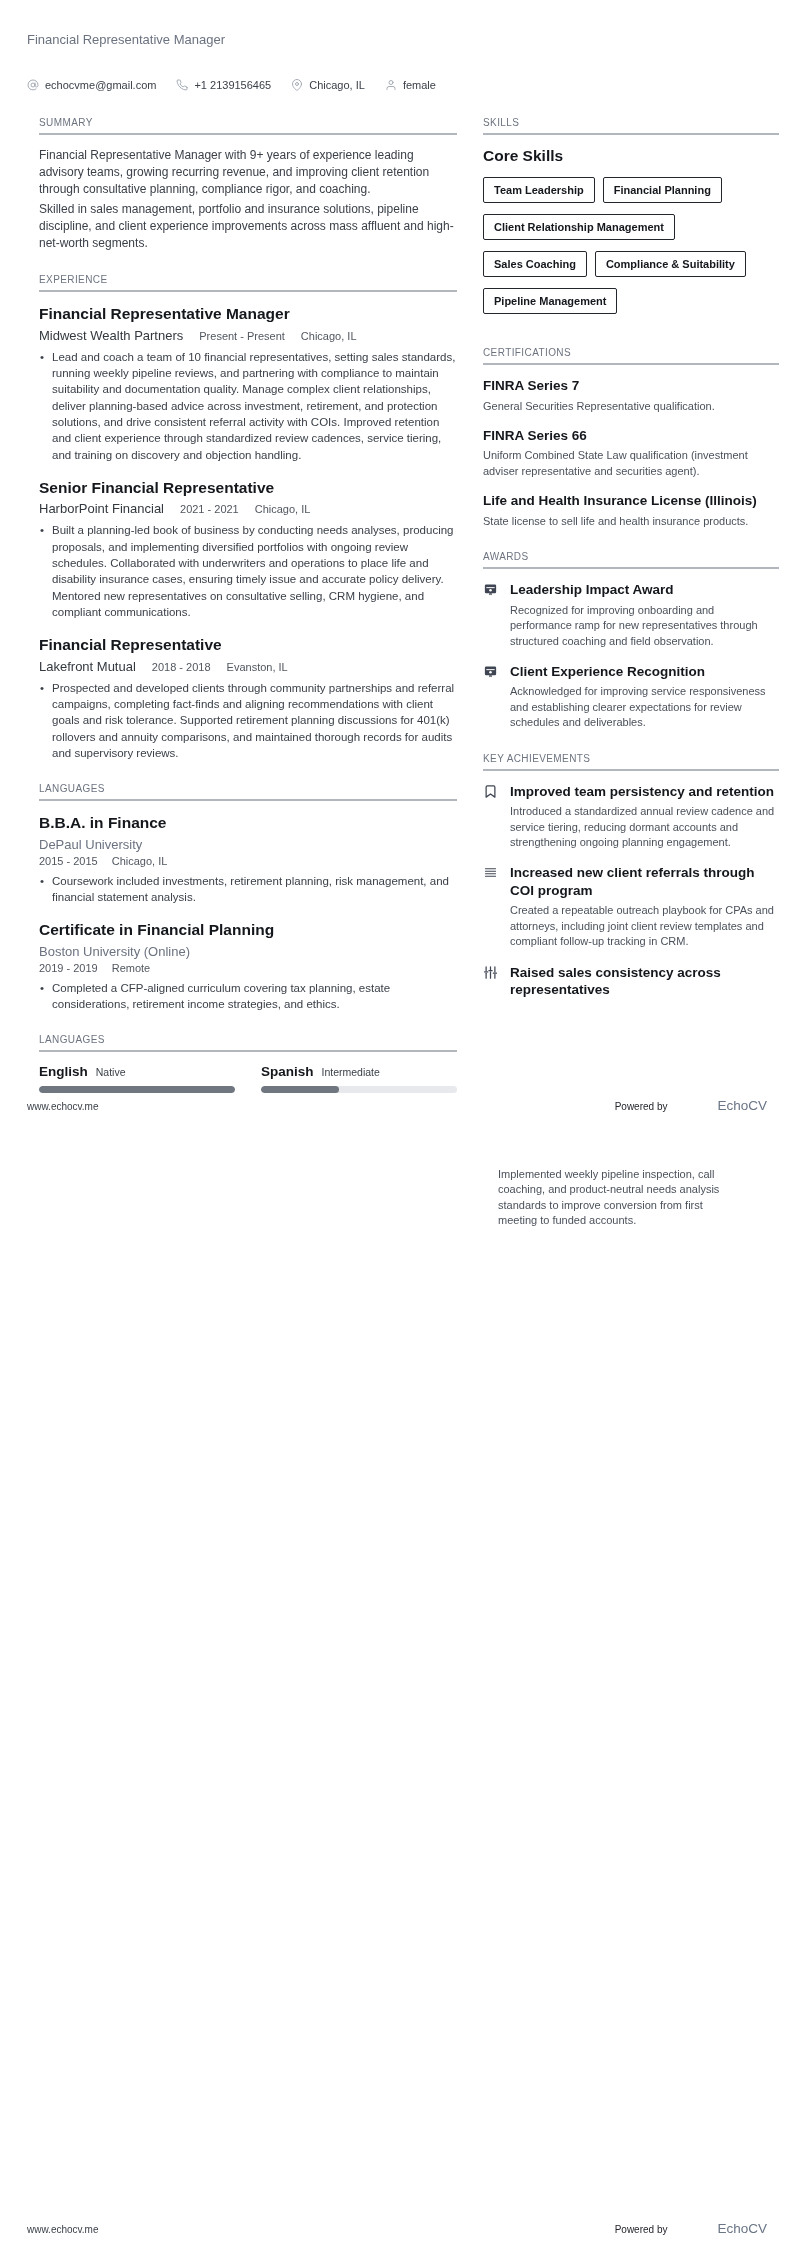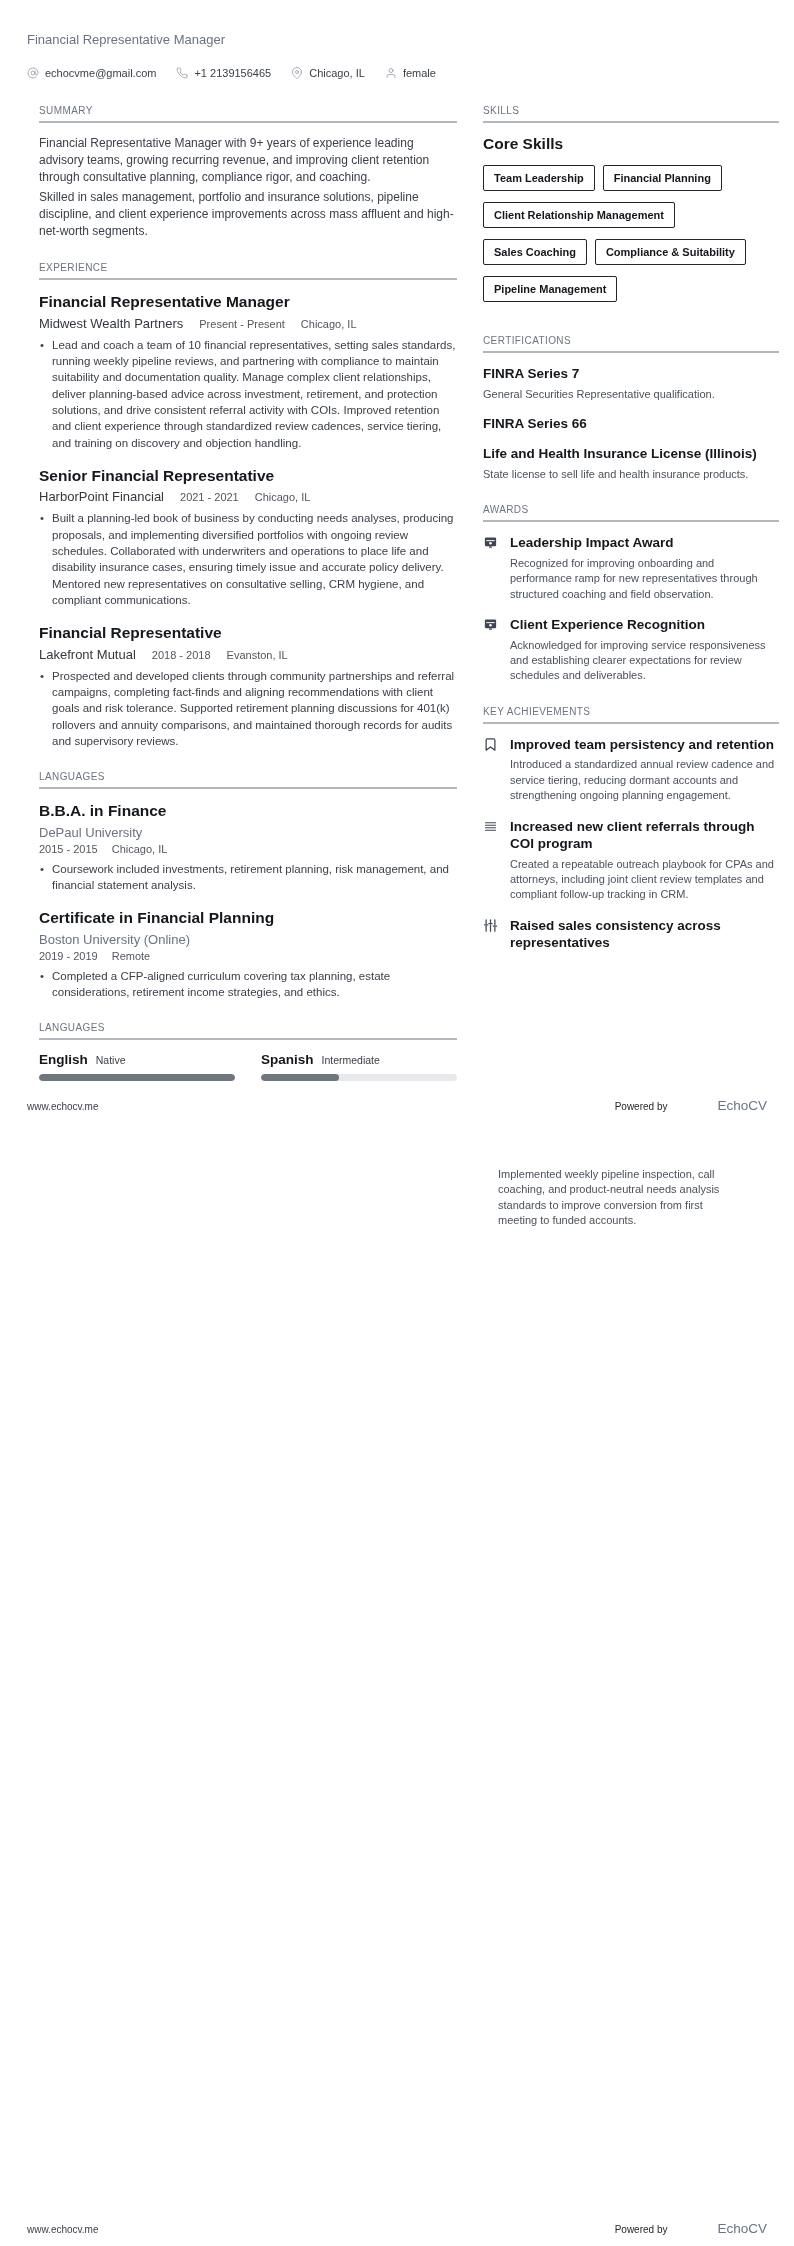--- a/index.html
+++ b/index.html
@@ -10,21 +10,21 @@
     color:#32363e;
     -webkit-font-smoothing:antialiased;
   }
   .page {
     position:relative; width:794px; height:1123px; background:#fff; overflow:hidden;
   }
   
   .hdr { padding:27px 27px 0 27px; }
   .name { font-size:27px; font-weight:700; color:#14171c; letter-spacing:-0.3px; line-height:1.15; }
   .role { font-size:13px; color:#6b7280; margin-top:5px; }
-  .contact-row { display:flex; align-items:center; gap:20px; margin-top:20px; }
+  .contact-row { display:flex; align-items:center; gap:20px; margin-top:32px; }
   .contact { display:flex; align-items:center; gap:6px; font-size:11px; color:#3b4049; }
   .contact .ic { display:flex; color:#a6acb6; }
   .contact .ic svg { width:12px; height:12px; }
   
   .cols { display:flex; gap:26px; padding:26px 27px 0 39px; }
   .col-l { width:418px; flex:0 0 418px; }
   .col-r { width:296px; flex:0 0 296px; }
   .sec { margin-bottom:22px; }
   .sec-h {
     font-size:10px; font-weight:400; color:#6d7480; letter-spacing:.4px;
@@ -249,20 +249,21 @@
       </div>
 
       <div class="sec">
         <div class="sec-h">CERTIFICATIONS</div>
         <div class="cert">
           <div class="item-title">FINRA Series 7</div>
           <div class="item-desc">General Securities Representative qualification.</div>
         </div>
         <div class="cert">
           <div class="item-title">FINRA Series 66</div>
+          <div class="item-desc">Uniform Combined State Law qualification (investment adviser representative and securities agent).</div>
         </div>
         <div class="cert">
           <div class="item-title">Life and Health Insurance License (Illinois)</div>
           <div class="item-desc">State license to sell life and health insurance products.</div>
         </div>
       </div>
 
       <div class="sec">
         <div class="sec-h">AWARDS</div>
         <div class="icon-item">

